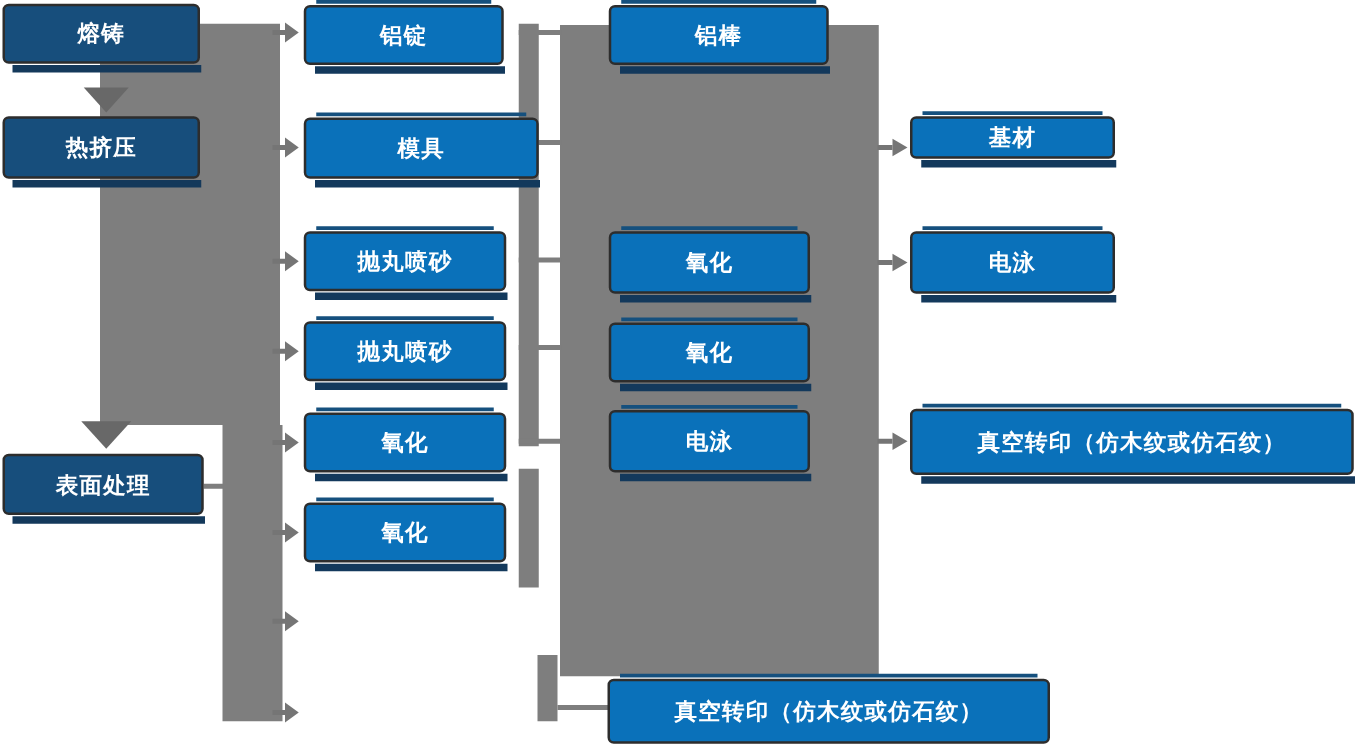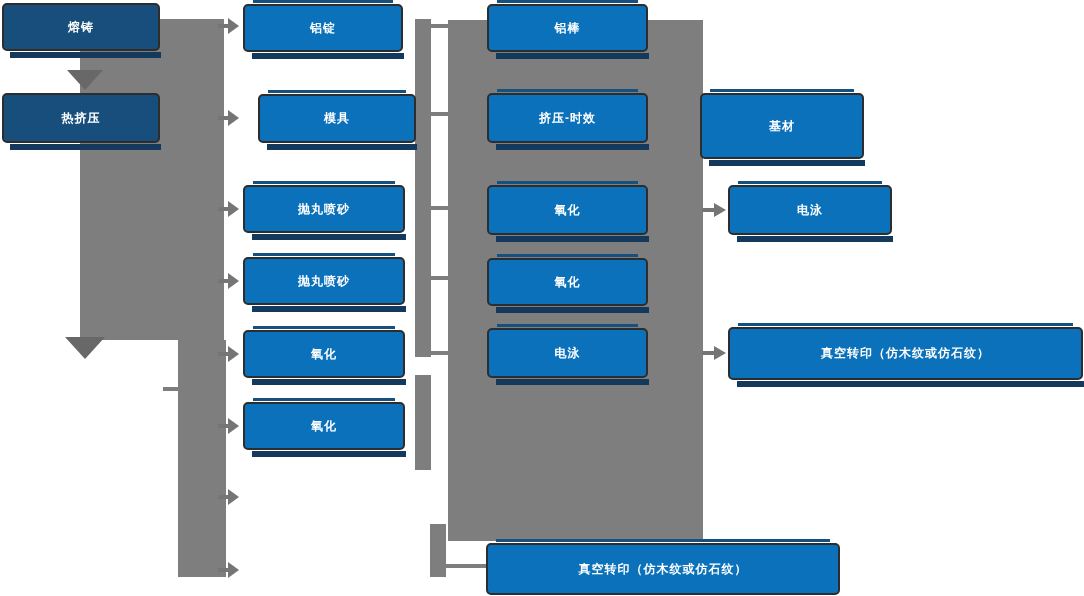--- a/index.html
+++ b/index.html
@@ -14,21 +14,21 @@
     border-left:18px solid transparent;border-right:18px solid transparent;
     border-top:20px solid #686868;}
   .arr-stem{position:absolute;background:#757575;height:4px;z-index:2;}
   .tri-right{position:absolute;width:0;height:0;z-index:2;
     border-top:8px solid transparent;border-bottom:8px solid transparent;
     border-left:11px solid #757575;}
   .tri-right.big{border-top-width:7px;border-bottom-width:7px;border-left-width:12px;}
   
   .box{
     position:absolute;display:flex;align-items:center;justify-content:center;
-    box-sizing:border-box;color:#fff;font-weight:bold;font-size:12px;letter-spacing:1px;
+    box-sizing:border-box;color:#fff;font-weight:bold;font-size:18px;letter-spacing:1px;
     border:2px solid #2D2D2D;border-radius:5px;z-index:3;text-align:center;white-space:nowrap;
   }
   .stage-box{background:#174E7C;}
   .stage-box::after{
     content:"";position:absolute;left:6px;right:-3px;bottom:-9px;height:6px;
     background:#14395B;z-index:-1;
   }
   .proc-box{background:#0A71BA;}
   .proc-box::before{
     content:"";position:absolute;left:8px;right:8px;top:-6px;height:3px;
@@ -82,32 +82,32 @@
 
   <div class="arr-stem" style="left:702px;top:116px;width:12px;"></div>
   <div class="tri-right big" style="left:714px;top:111px;"></div>
   <div class="arr-stem" style="left:702px;top:208px;width:12px;"></div>
   <div class="tri-right big" style="left:714px;top:203px;"></div>
   <div class="arr-stem" style="left:702px;top:351px;width:12px;"></div>
   <div class="tri-right big" style="left:714px;top:346px;"></div>
 
   <div class="box stage-box" style="left:2px;top:3px;width:158px;height:48px;">熔铸</div>
   <div class="box stage-box" style="left:2px;top:93px;width:158px;height:50px;">热挤压</div>
+  <div class="box stage-box" style="left:2px;top:363px;width:161px;height:49px;">表面处理</div>
 
   <div class="box proc-box" style="left:243px;top:4px;width:160px;height:48px;text-align:center;">铝锭</div>
-  <div class="box proc-box" style="left:258px;top:94px;width:158px;height:49px;">模具</div>
+  <div class="box proc-box" style="left:243px;top:94px;width:188px;height:49px;">模具</div>
   <div class="box proc-box" style="left:243px;top:185px;width:162px;height:48px;">抛丸喷砂</div>
   <div class="box proc-box" style="left:243px;top:257px;width:162px;height:48px;">抛丸喷砂</div>
   <div class="box proc-box" style="left:243px;top:330px;width:162px;height:48px;">氧化</div>
   <div class="box proc-box" style="left:243px;top:402px;width:162px;height:48px;">氧化</div>
 
-  <div class="box proc-box" style="left:487px;top:4px;width:161px;height:48px;">铝棒</div>
-  <div class="box proc-box" style="left:487px;top:93px;width:161px;height:50px;">挤压-时效</div>
+  <div class="box proc-box" style="left:487px;top:4px;width:176px;height:48px;">铝棒</div>
   <div class="box proc-box" style="left:487px;top:185px;width:161px;height:50px;">氧化</div>
   <div class="box proc-box" style="left:487px;top:258px;width:161px;height:48px;">氧化</div>
   <div class="box proc-box" style="left:487px;top:328px;width:161px;height:50px;">电泳</div>
   <div class="box proc-box" style="left:486px;top:543px;width:354px;height:52px;">真空转印（仿木纹或仿石纹）</div>
 
-  <div class="box proc-box" style="left:700px;top:93px;width:164px;height:66px;">基材</div>
+  <div class="box proc-box" style="left:728px;top:93px;width:164px;height:34px;">基材</div>
   <div class="box proc-box" style="left:728px;top:185px;width:164px;height:50px;">电泳</div>
   <div class="box proc-box" style="left:728px;top:327px;width:355px;height:53px;">真空转印（仿木纹或仿石纹）</div>
 
 </div>
 
 </body></html>

